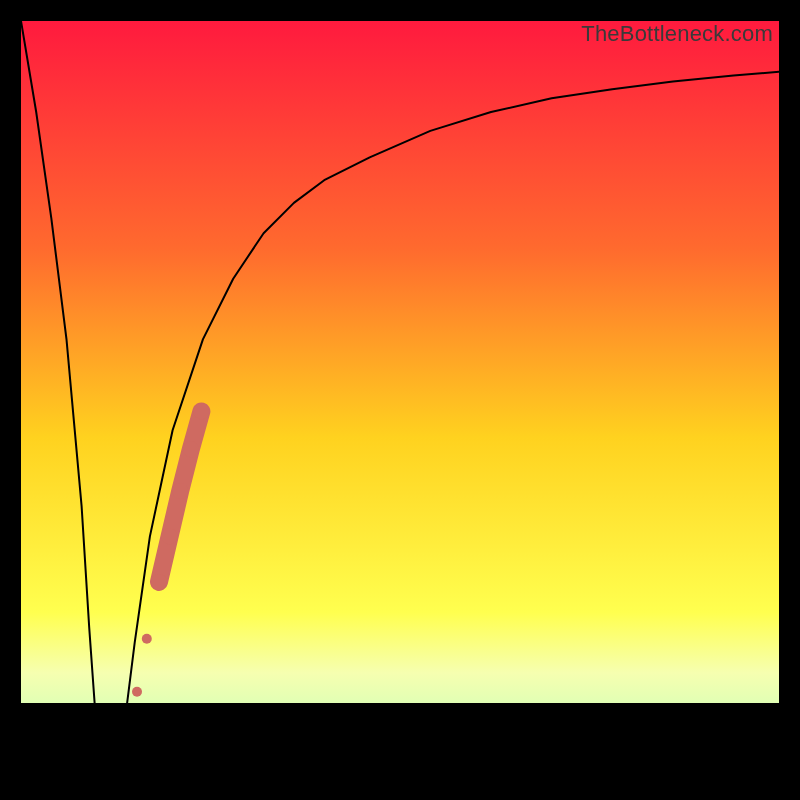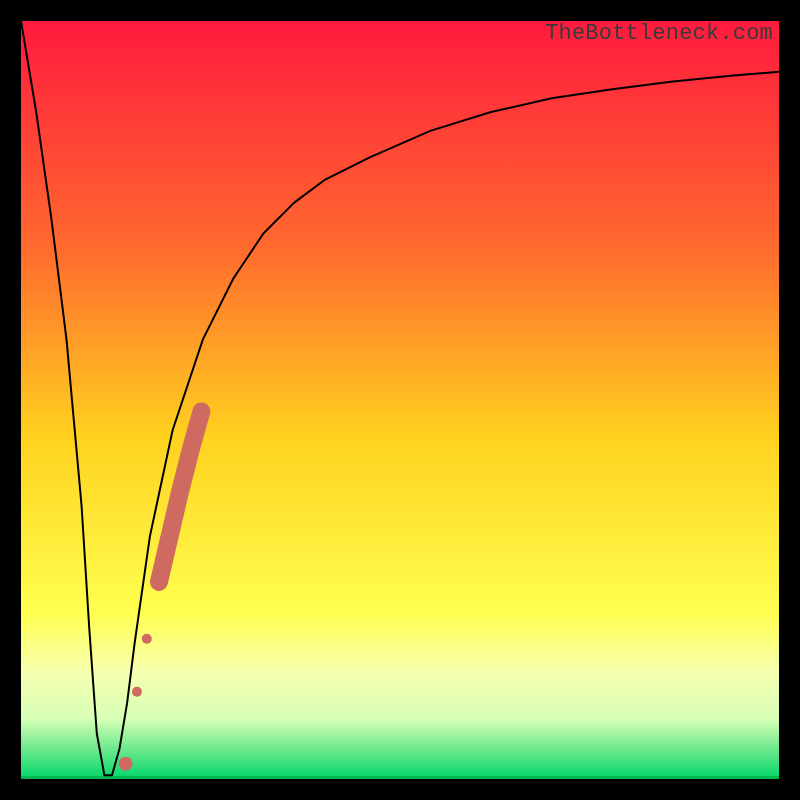--- a/index.html
+++ b/index.html
@@ -15,23 +15,22 @@
     position: absolute;
     left: 0; top: 0;
     width: 800px; height: 800px;
     background: #000;
   }
   .plot {
     position: absolute;
     left: 21px;
     top: 21px;
     width: 758px;
-    height: 758px;
+    height: 682px;
     overflow: hidden;
-    font-family: Liberation Mono, monospace;
   }
   .watermark {
     position: absolute;
     top: 0;
     right: 6px;
     color: #3a3a3a;
     font-size: 22px;
     font-weight: 500;
     letter-spacing: 0.2px;
     z-index: 5;

